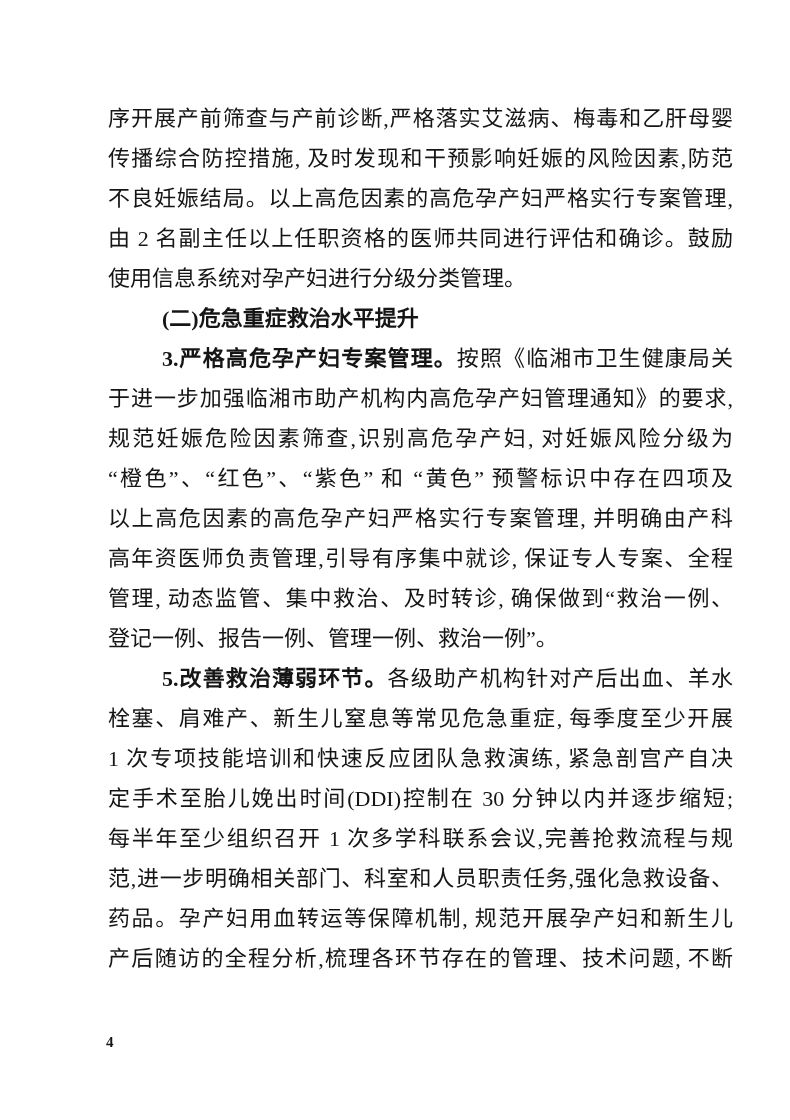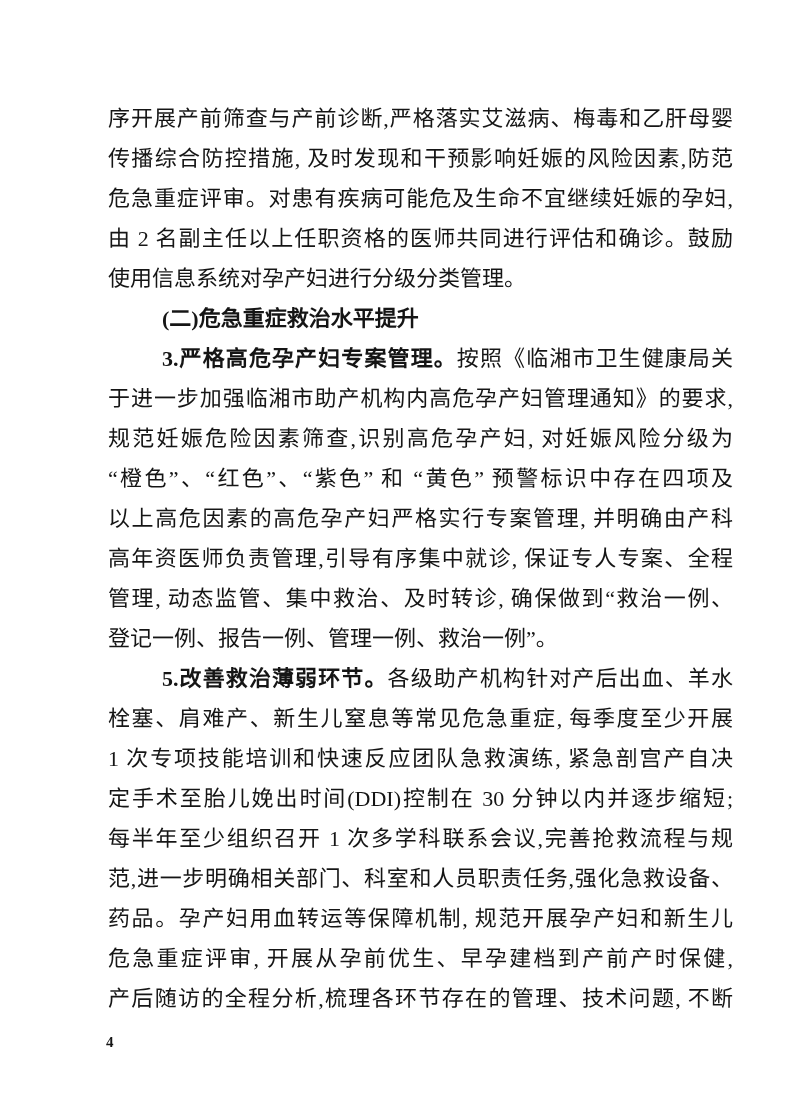--- a/index.html
+++ b/index.html
@@ -55,36 +55,35 @@
     color: #151515;
   }
 </style>
 </head>
 <body>
 
 <div class="page">
   <div class="content">
       <div class="line"><span>序开展产前筛查与产前诊断,严格落实艾滋病、梅毒和乙肝母婴</span></div>
       <div class="line"><span>传播综合防控措施, 及时发现和干预影响妊娠的风险因素,防范</span></div>
-      <div class="line"><span>危急重症评审。对患有疾病可能危及生命不宜继续妊娠的孕妇,</span></div>
+      <div class="line"><span>不良妊娠结局。以上高危因素的高危孕产妇严格实行专案管理,</span></div>
       <div class="line"><span>由 2 名副主任以上任职资格的医师共同进行评估和确诊。鼓励</span></div>
       <div class="line short"><span>使用信息系统对孕产妇进行分级分类管理。</span></div>
       <div class="line short indent heading"><span class="bold">(二)危急重症救治水平提升</span></div>
       <div class="line indent"><span class="bold">3.严格高危孕产妇专案管理。</span><span>按照《临湘市卫生健康局关</span></div>
       <div class="line"><span>于进一步加强临湘市助产机构内高危孕产妇管理通知》的要求,</span></div>
       <div class="line"><span>规范妊娠危险因素筛查,识别高危孕产妇, 对妊娠风险分级为</span></div>
       <div class="line"><span>“橙色”、“红色”、“紫色” 和 “黄色” 预警标识中存在四项及</span></div>
       <div class="line"><span>以上高危因素的高危孕产妇严格实行专案管理, 并明确由产科</span></div>
       <div class="line"><span>高年资医师负责管理,引导有序集中就诊, 保证专人专案、全程</span></div>
       <div class="line"><span>管理, 动态监管、集中救治、及时转诊, 确保做到“救治一例、</span></div>
       <div class="line short"><span>登记一例、报告一例、管理一例、救治一例”。</span></div>
       <div class="line indent"><span class="bold">5.改善救治薄弱环节。</span><span>各级助产机构针对产后出血、羊水</span></div>
       <div class="line"><span>栓塞、肩难产、新生儿窒息等常见危急重症, 每季度至少开展</span></div>
       <div class="line"><span>1 次专项技能培训和快速反应团队急救演练, 紧急剖宫产自决</span></div>
       <div class="line"><span>定手术至胎儿娩出时间(DDI)控制在 30 分钟以内并逐步缩短;</span></div>
       <div class="line"><span>每半年至少组织召开 1 次多学科联系会议,完善抢救流程与规</span></div>
       <div class="line"><span>范,进一步明确相关部门、科室和人员职责任务,强化急救设备、</span></div>
       <div class="line"><span>药品。孕产妇用血转运等保障机制, 规范开展孕产妇和新生儿</span></div>
-      <div class="line"><span>危急重症评审, 开展从孕前优生、早孕建档到产前产时保健,</span></div>
       <div class="line"><span>产后随访的全程分析,梳理各环节存在的管理、技术问题, 不断</span></div>
     </div>
   <div class="page-number">4</div>
 </div>
 
 </body></html>

